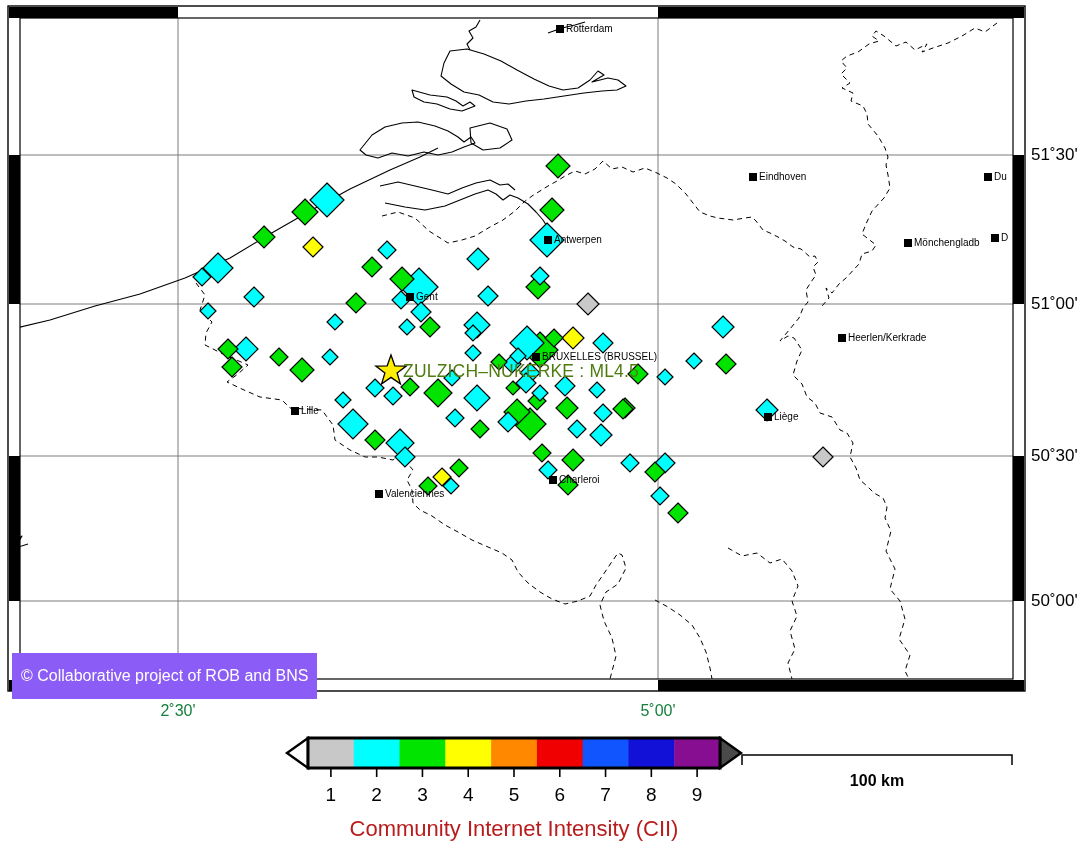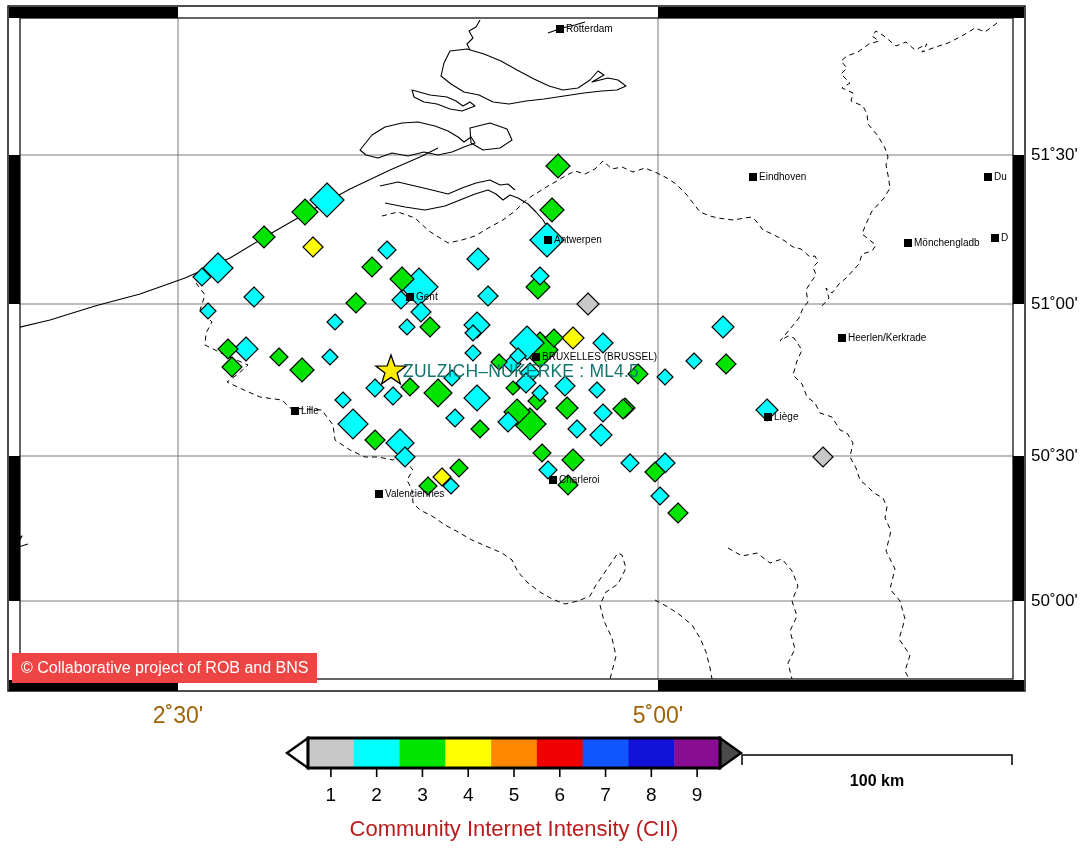--- a/index.html
+++ b/index.html
@@ -4,30 +4,30 @@
 <style>
   html,body{margin:0;padding:0;background:#fff;}
   .stage{position:relative;width:1088px;height:854px;background:#ffffff;
          font-family:"Liberation Sans",sans-serif;overflow:hidden;}
   svg{position:absolute;left:0;top:0;}
   .maplabel{position:absolute;transform:translateY(-50%);white-space:nowrap;
             color:#000;font-size:10px;line-height:1;}
   .latlabel{position:absolute;transform:translateY(-50%);white-space:nowrap;
             color:#000;font-size:17px;}
   .lonlabel{position:absolute;transform:translateX(-50%);white-space:nowrap;
-            color:#a16207;font-size:23px;text-align:center;}
+            color:#15803d;font-size:16px;text-align:center;}
   .event-label{position:absolute;transform:translateY(-50%);white-space:nowrap;
-            color:#0f766e;font-size:17.5px;letter-spacing:.2px;}
+            color:#4d7c0f;font-size:17.5px;letter-spacing:.2px;}
   .cbar-num{position:absolute;transform:translateX(-50%);color:#000;font-size:19px;}
   .legend-title{position:absolute;left:254px;top:816px;width:520px;text-align:center;
             color:#b91c1c;font-size:22px;}
   .scale-label{position:absolute;left:742px;top:772px;width:270px;text-align:center;
             color:#000;font-size:16px;font-weight:bold;}
-  .copyright{position:absolute;left:12px;top:653px;background:#ef4444;color:#fff;
-            font-size:16px;line-height:26px;height:26px;padding:2px 9px;white-space:nowrap;}
+  .copyright{position:absolute;left:12px;top:653px;background:#8b5cf6;color:#fff;
+            font-size:16px;line-height:26px;height:26px;padding:10px 9px;white-space:nowrap;}
 </style>
 </head>
 <body>
 
 <div class="stage">
 
   <svg id="geo" width="1088" height="854" viewBox="0 0 1088 854">
     <defs>
       <clipPath id="mapclip">
           <rect x="20" y="18" width="993" height="661"></rect>

